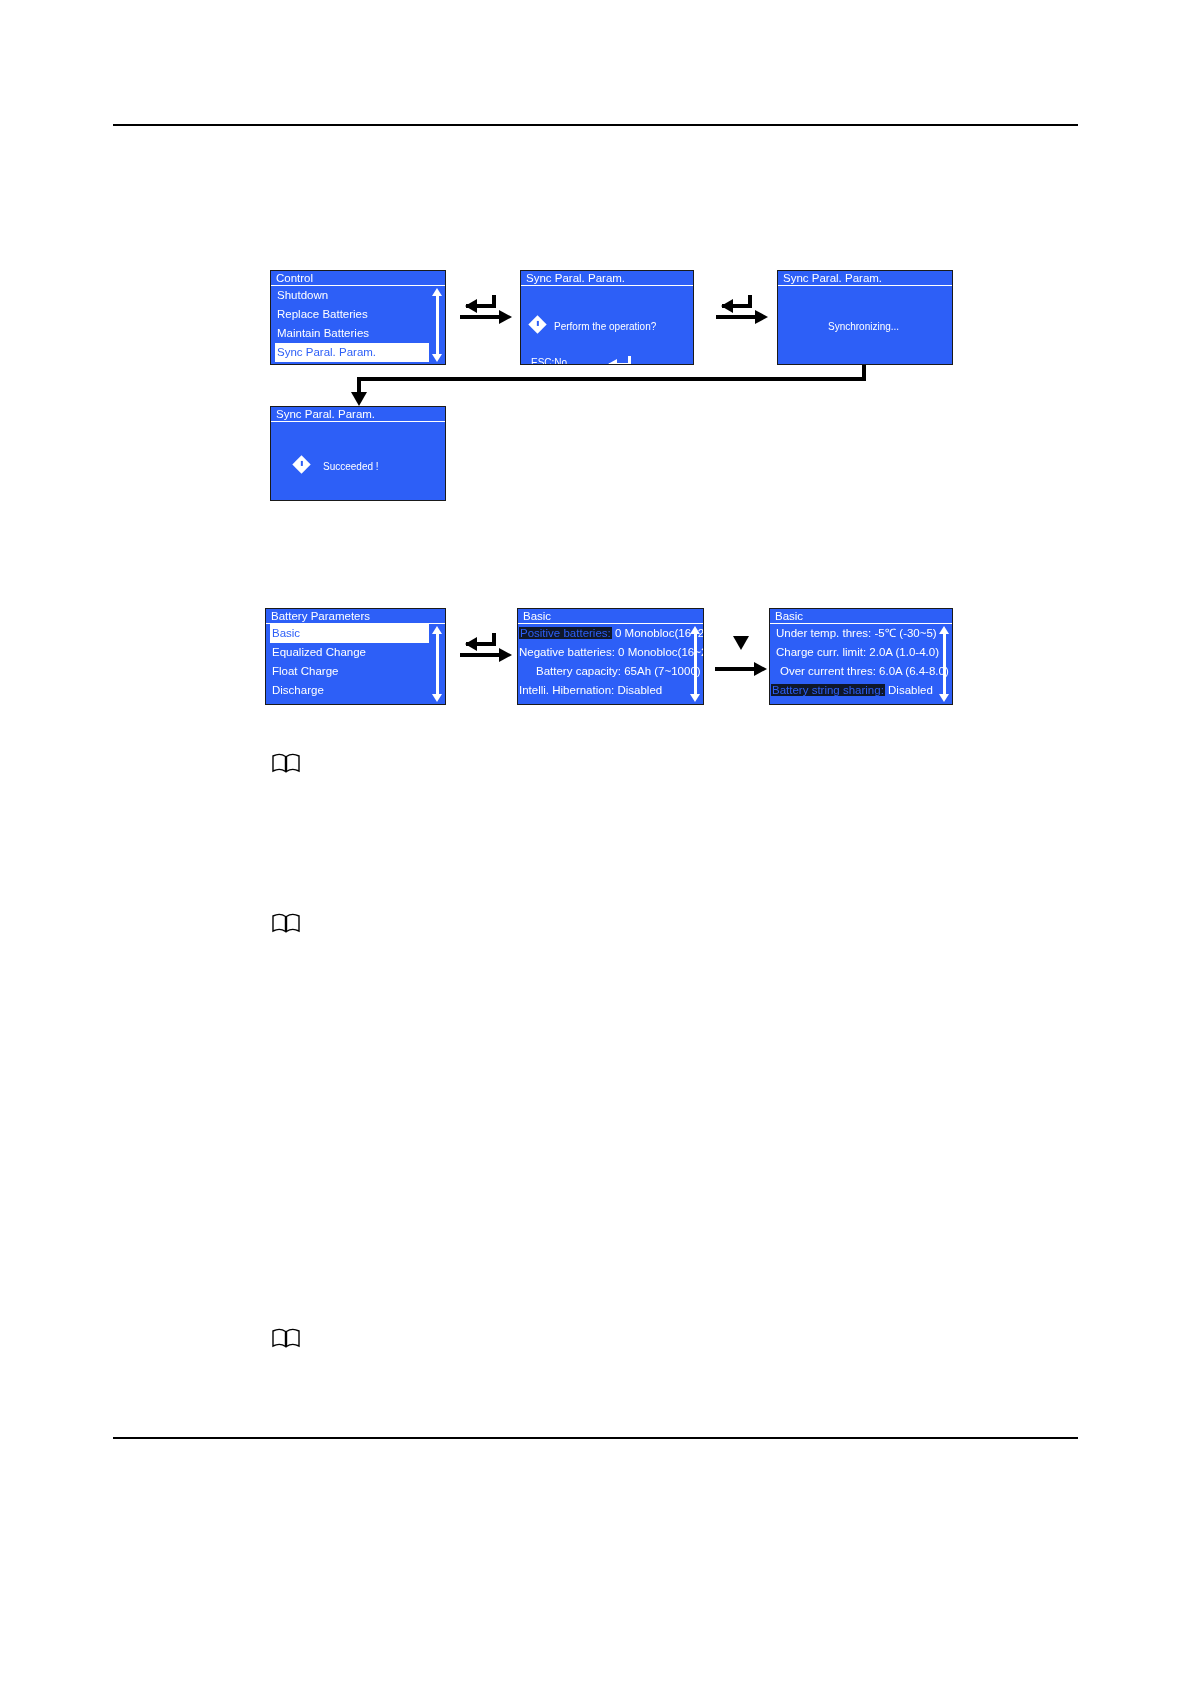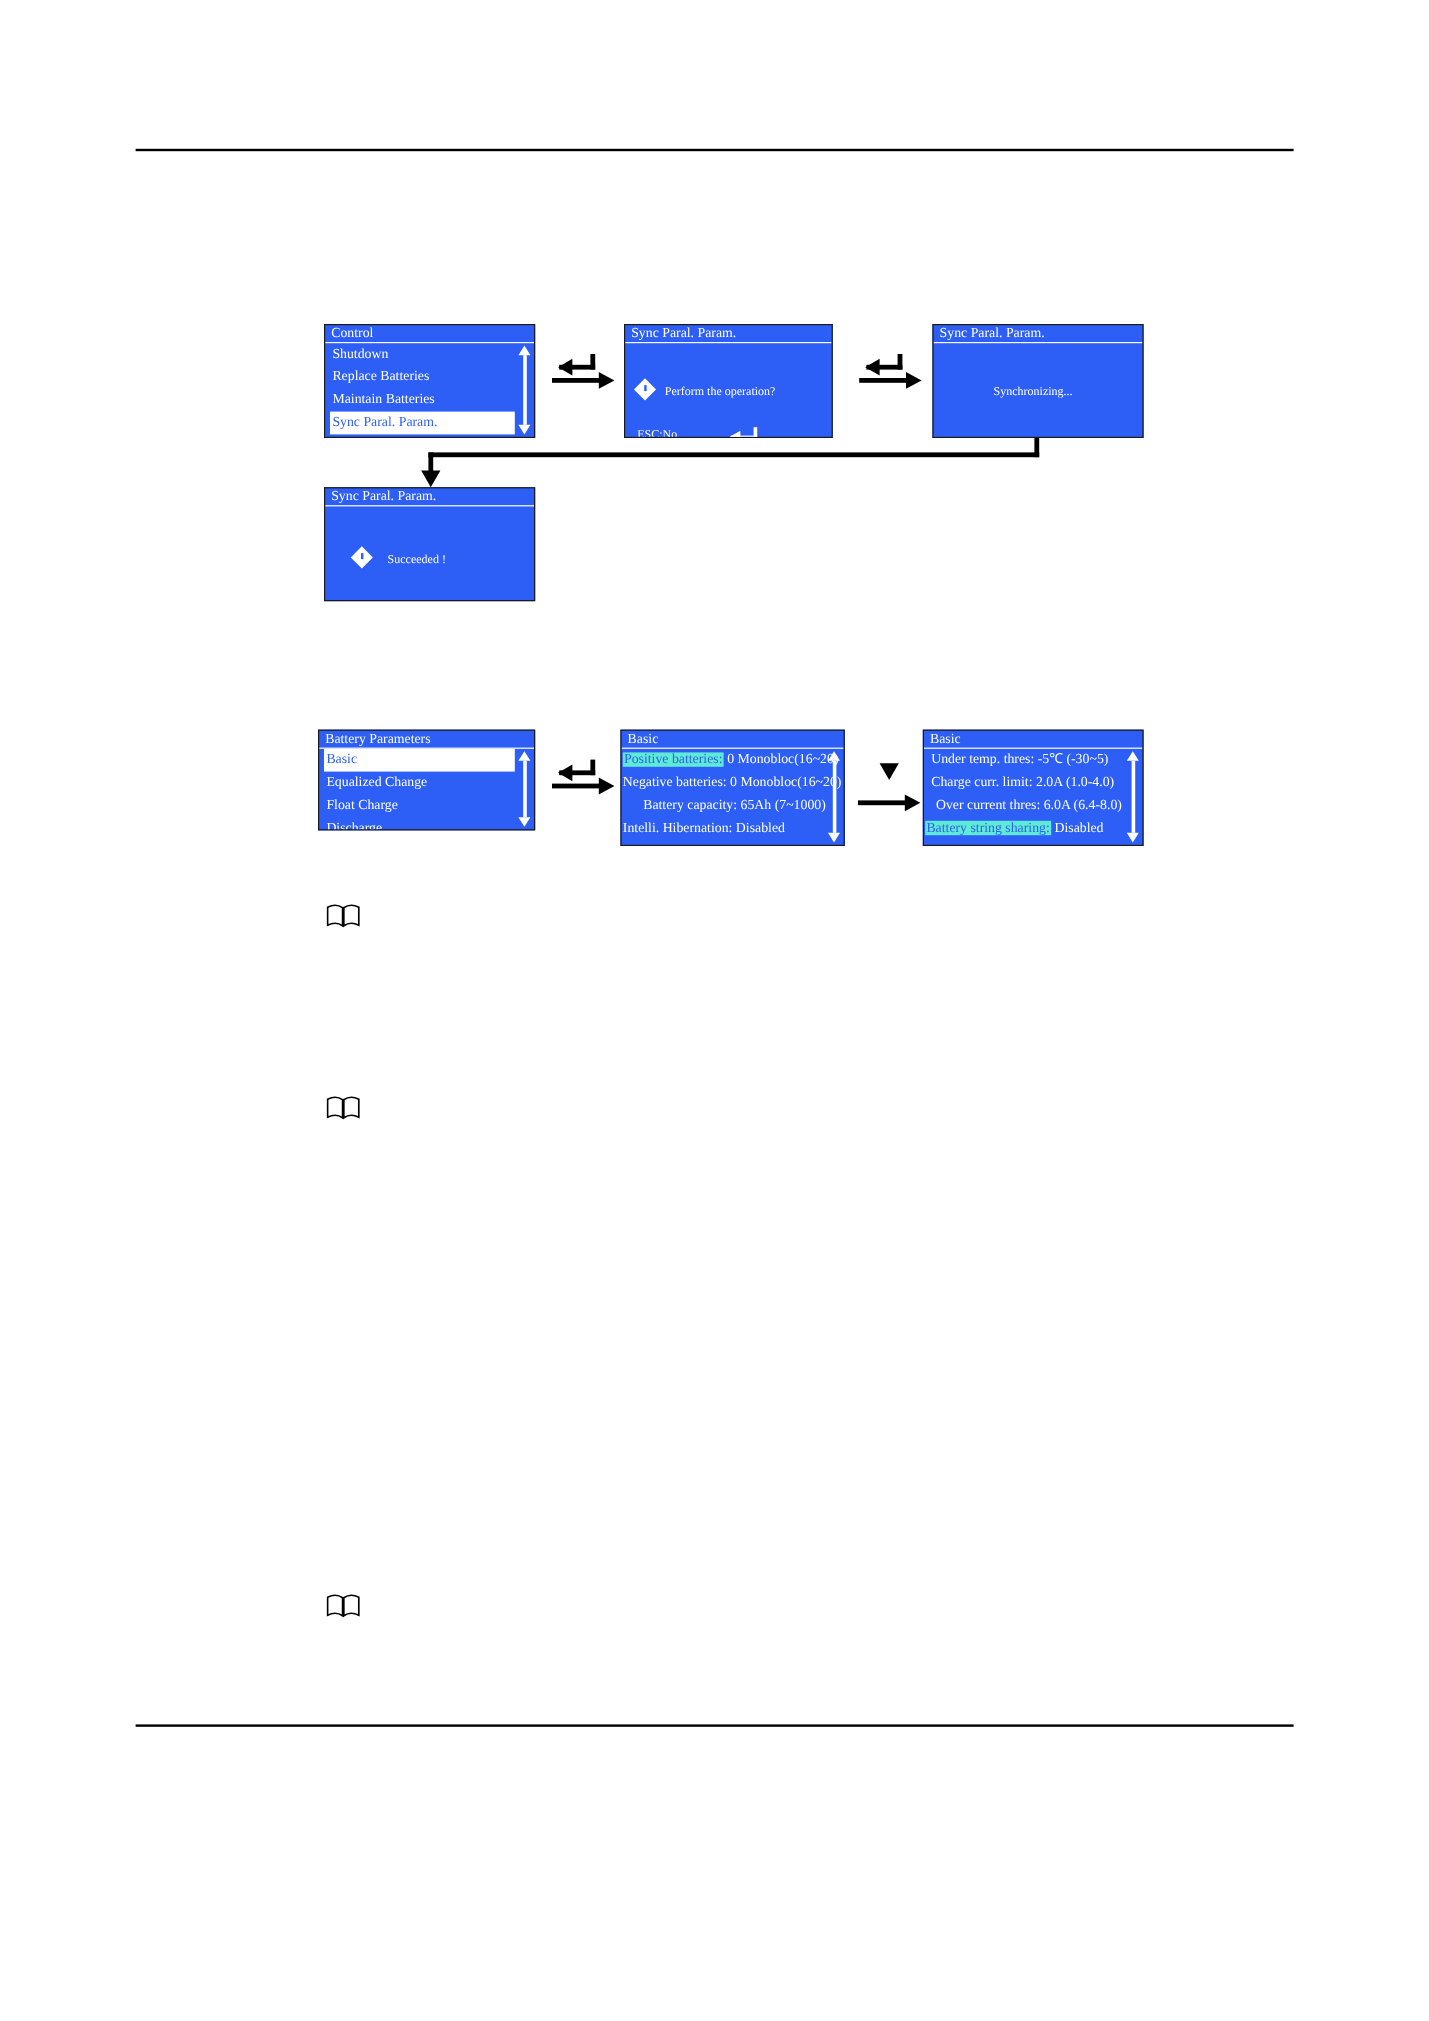--- a/index.html
+++ b/index.html
@@ -1,21 +1,21 @@
 <!DOCTYPE html>
 <html><head>
 <meta charset="utf-8">
 <style>
   html,body{margin:0;padding:0;}
   body{
     width:1191px;height:1684px;background:#ffffff;position:relative;
     font-family:"Liberation Sans", sans-serif;
     -webkit-font-smoothing:antialiased;
   }
-  .page{position:absolute;inset:0;font-family:Liberation Serif, serif;}
+  .page{position:absolute;inset:0;}
 
   
   .rule{position:absolute;left:113px;width:965px;height:2px;background:#000;}
   .rule.top{top:124px;}
   .rule.bottom{top:1437px;}
 
   
   .lcd{
     position:absolute;
     background:#2d5ff7;
@@ -53,21 +53,21 @@
     color:#2d5ff7;
     display:inline-block;
     width:calc(100% - 20px);
     margin-left:4px;
     padding-left:2px;
   }
   .rowwrap{height:19px;}
 
   
   .pill{
-    background:#5eead4;color:#2d5ff7;padding:0 1px;margin-top:48px;
+    background:#0f172a;color:#2d5ff7;padding:0 1px;margin-top:48px;
   }
 
   
   .sbar{
     position:absolute;right:2px;top:17px;bottom:2px;width:11px;
   }
   .sbar .stem{
     position:absolute;left:4px;top:8px;bottom:8px;width:3px;background:#ffffff;
   }
   .tri-up,.tri-dn{
@@ -207,21 +207,21 @@
   </div>
 
   <div class="lcd" style="left:270px;top:406px;width:176px;height:95px;">
     <div class="title">Sync  Paral. Param.</div>
     <div class="body">
       <div class="diamond" style="left:24px;top:36px;"></div>
       <div class="dlgline" style="left:52px;top:40px;">Succeeded !</div>
     </div>
   </div>
 
-  <div class="lcd" style="left:265px;top:608px;width:181px;height:84px;">
+  <div class="lcd" style="left:265px;top:608px;width:181px;height:97px;">
     <div class="title">Battery Parameters</div>
     <div class="body">
       <div class="rowwrap">
         <div class="row sel">Basic</div>
       </div>
       <div class="rowwrap">
         <div class="row">Equalized Change</div>
       </div>
       <div class="rowwrap">
         <div class="row">Float Charge</div>

